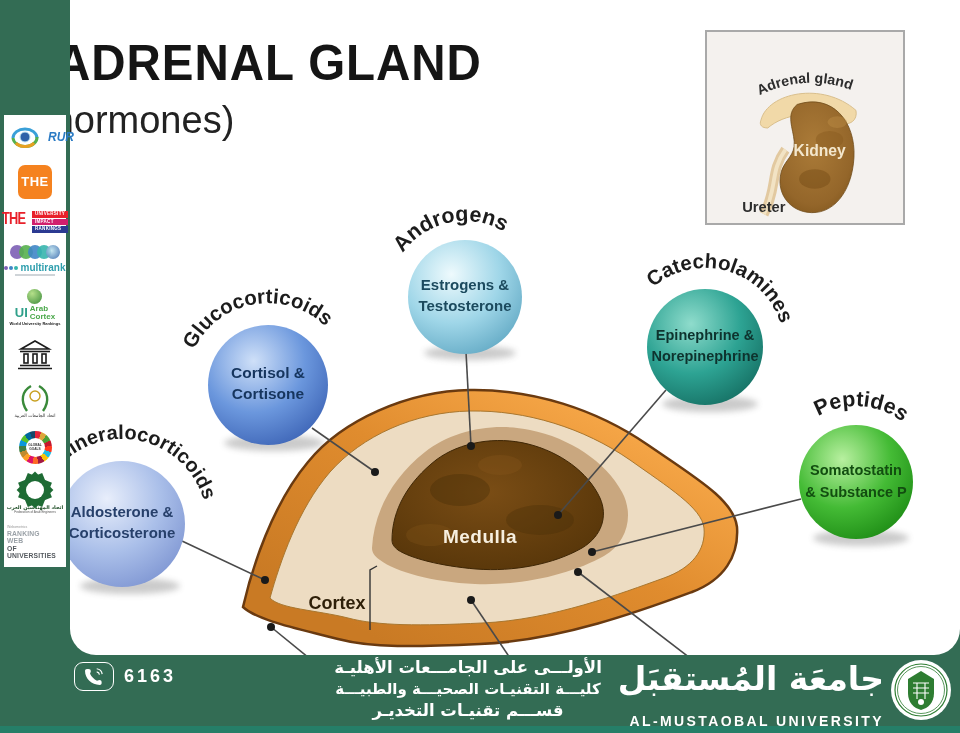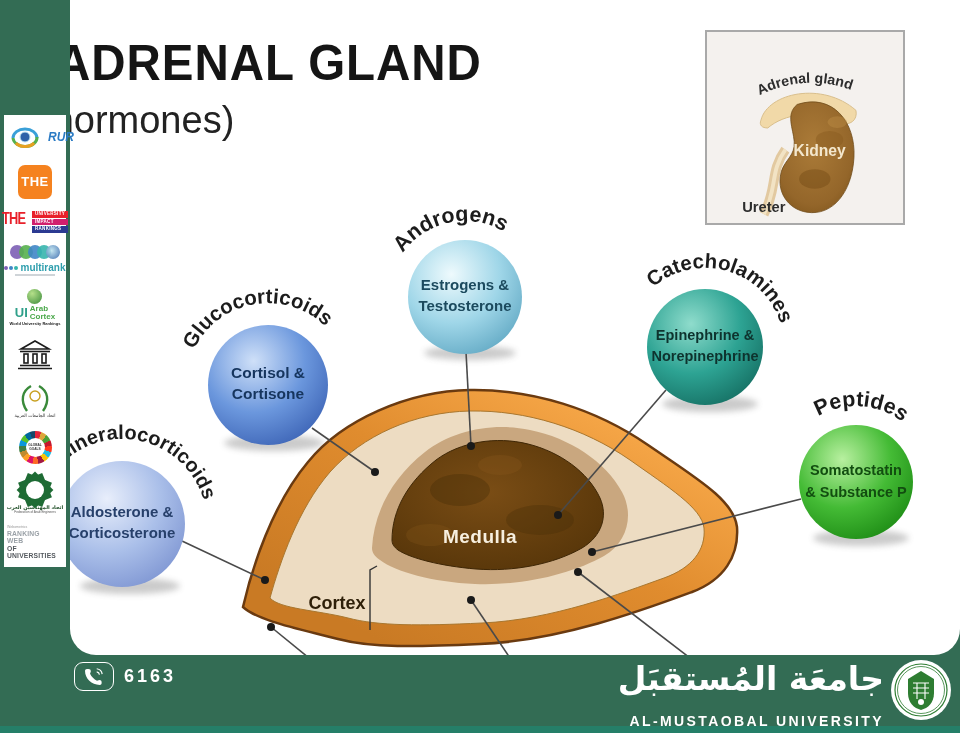--- a/index.html
+++ b/index.html
@@ -391,20 +391,25 @@
       <span class="f-icon">
         <svg width="22" height="20" viewBox="0 0 24 22" fill="#fff">
           <path d="M6,2c2,0 3,1 3,3L8,8c2,4 5,7 9,9l3-1c2,0 3,1 3,3v1c0,1.5-1,2.5-2.5,2.5C10,22.5 1.5,14 1.5,4.5 1.5,3 2.5,2 4,2z" transform="scale(0.85) translate(1,2)"></path>
           <path d="M15,3 a7,7 0 0 1 6,6 M15,6.5 a3.5,3.5 0 0 1 3,3" stroke="#fff" stroke-width="1.3" fill="none"></path>
         </svg>
       </span>
       <span class="f-phone">6163</span>
     </div>
   </div>
 
+  <div class="f-center">
+    <div class="f-ar1">الأولـــى على الجامـــعات الأهليـة</div>
+    <div class="f-ar2">كليـــة التقنيـات الصحيـــة والطبيـــة</div>
+    <div class="f-ar3">قســـم تقنيـات التخديـر</div>
+  </div>
 
   <div class="f-right">
     <div class="f-uni-ar">جامعَة المُستقبَل</div>
     <div class="f-uni-en">AL-MUSTAQBAL UNIVERSITY</div>
   </div>
 
   <div class="f-emblem">
     <svg width="62" height="62" viewBox="0 0 62 62">
       <circle cx="31" cy="31" r="30" fill="#fff"></circle>
       <circle cx="31" cy="31" r="26" fill="none" stroke="#2e7d32" stroke-width="1.2"></circle>

